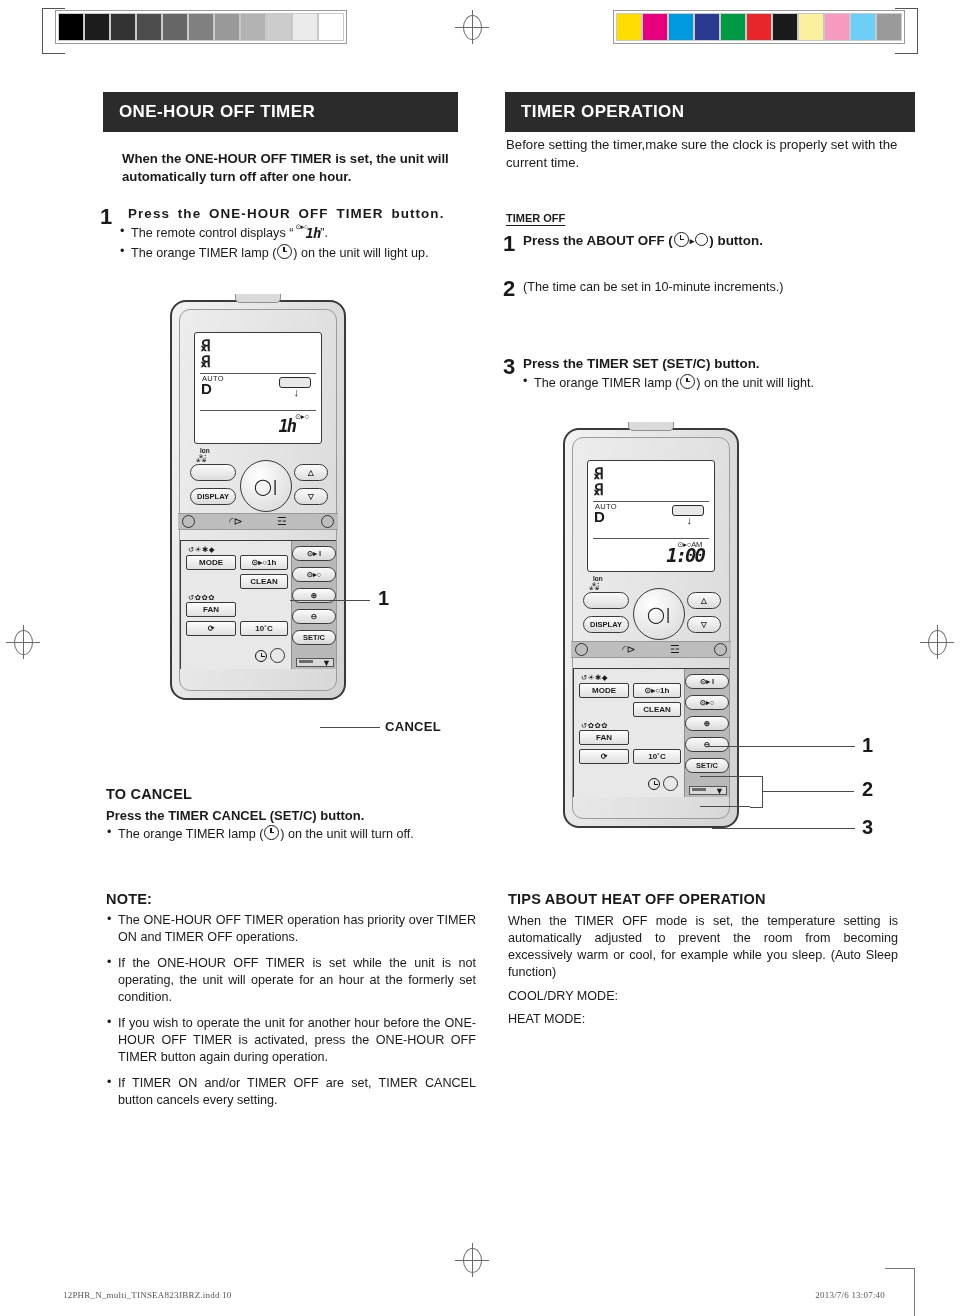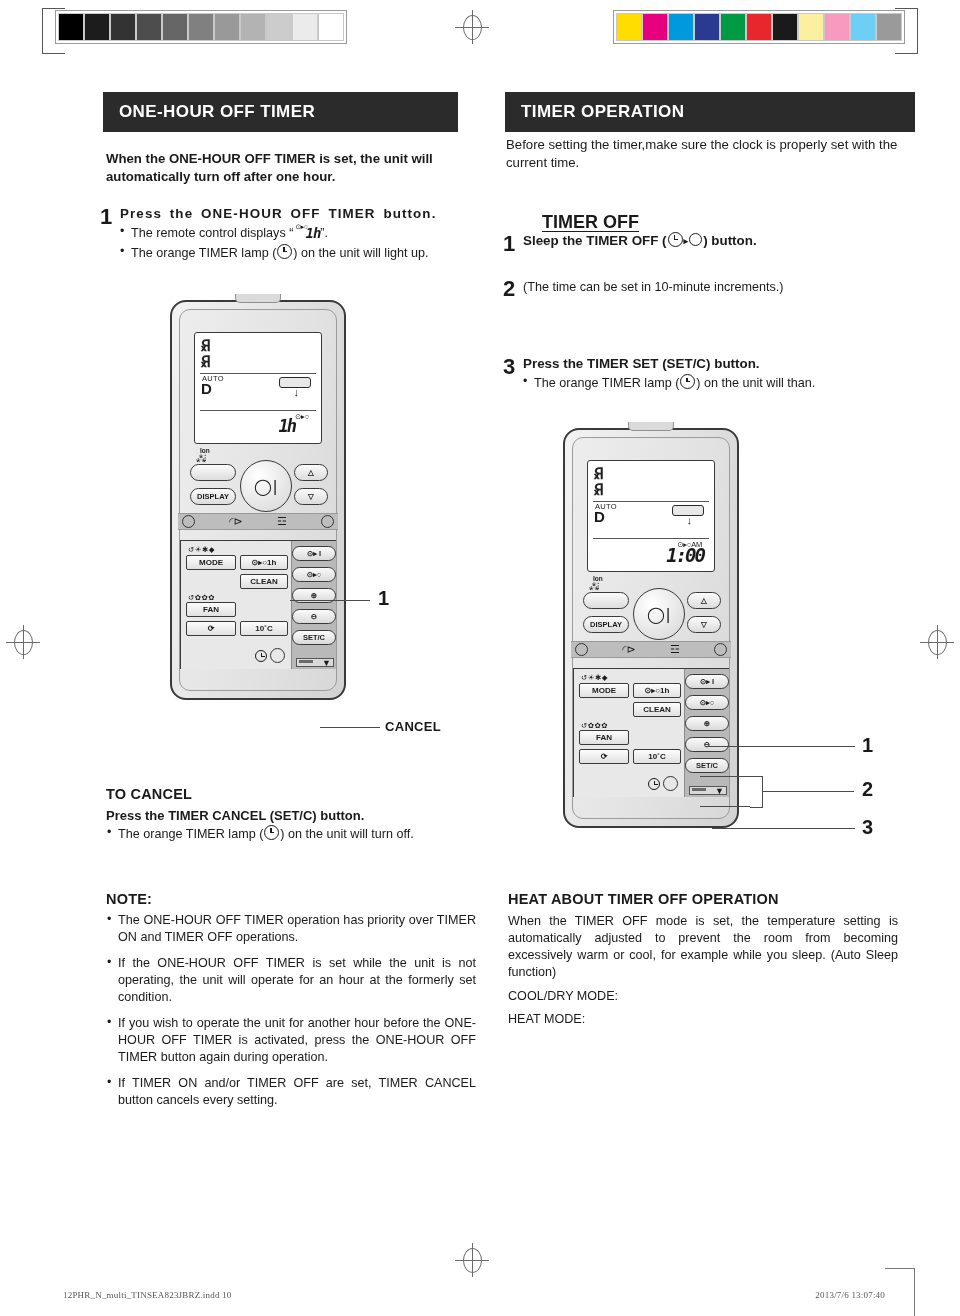--- a/index.html
+++ b/index.html
@@ -94,30 +94,29 @@
   #bar-right { left: 505px; top: 92px; width: 410px; }
 
   
   .intro {
     position: absolute;
     font-size: 13.2px;
     line-height: 1.35;
   }
   .intro.bold { font-weight: bold; }
 
-  #intro-left  { left: 106px; top: 150px; width: 360px; }
+  #intro-left  { left: 122px; top: 150px; width: 360px; }
   #intro-right { left: 506px; top: 136px; width: 400px; }
 
   .underline-head {
     position: absolute;
-    font-size: 18px;
+    font-size: 11px;
     font-weight: bold;
     text-decoration: underline;
     text-underline-offset: 3px;
-    margin-left: 36px;
   }
   #timer-off-head { left: 506px; top: 212px; }
 
   
   .step {
     position: absolute;
     display: flex;
   }
   .step .num {
     font-size: 22px;
@@ -126,21 +125,21 @@
     flex: none;
     line-height: 1;
     padding-top: 1px;
   }
   .step .body { flex: 1; }
   .step .title {
     font-size: 13.4px;
     font-weight: bold;
     line-height: 1.3;
   }
-  .step .title.spaced { letter-spacing: 1.1px; word-spacing: 3px; }
+  .step .title.spaced { letter-spacing: 1.1px; word-spacing: 3px; margin-left: 8px; }
   .step .sub {
     font-size: 12.6px;
     line-height: 1.33;
     margin-top: 2px;
   }
   .step .bullets {
     margin: 2px 0 0 0;
     padding: 0;
     list-style: none;
     font-size: 12.6px;
@@ -652,39 +651,39 @@
     </div>
   </div>
 
   <div class="intro" id="intro-right">Before setting the timer,make sure the clock is properly set with the current time.</div>
   <div class="underline-head" id="timer-off-head">TIMER OFF </div>
 
   <div class="step" id="step-r1">
     <div class="num">1</div>
     <div class="body">
       <div class="title">
-        <span>Sleep the TIMER OFF (</span><span class="clock-glyph"></span><span class="arrow-glyph">▸</span><span class="circle-glyph"></span><span>) button.</span>
+        <span>Press the ABOUT OFF (</span><span class="clock-glyph"></span><span class="arrow-glyph">▸</span><span class="circle-glyph"></span><span>) button.</span>
       </div>
     </div>
   </div>
 
   <div class="step" id="step-r2">
     <div class="num">2</div>
     <div class="body">
       <div class="sub">(The time can be set in 10-minute increments.)</div>
     </div>
   </div>
 
   <div class="step" id="step-r3">
     <div class="num">3</div>
     <div class="body">
       <div class="title">Press the TIMER SET (SET/C) button.</div>
       <ul class="bullets">
         <li>
-          <span>The orange TIMER lamp (</span><span class="clock-glyph"></span><span>) on the unit will than.</span>
+          <span>The orange TIMER lamp (</span><span class="clock-glyph"></span><span>) on the unit will light.</span>
         </li>
       </ul>
     </div>
   </div>
 
   <div class="remote" id="remote-a" style="left:170px; top:300px;">
     <div class="notch"></div>
     <div class="inner-shell">
 
       <div class="lcd">
@@ -849,21 +848,21 @@
     <h3>TO CANCEL</h3>
     <div class="lead">Press the TIMER CANCEL (SET/C) button.</div>
     <ul>
       <li>
         <span>The orange TIMER lamp (</span><span class="clock-glyph"></span><span>) on the unit will turn off.</span>
       </li>
     </ul>
   </div>
 
   <div class="block" id="tips-block">
-    <h3>HEAT ABOUT TIMER OFF OPERATION</h3>
+    <h3>TIPS ABOUT HEAT OFF OPERATION</h3>
     <p>When the TIMER OFF mode is set, the temperature setting is automatically adjusted to prevent the room from becoming excessively warm or cool, for example while you sleep. (Auto Sleep function)</p>
     <div class="sub-head">COOL/DRY MODE:</div>
     <div class="sub-head">HEAT MODE:</div>
   </div>
 
   <div class="imprint" id="imprint-left">12PHR_N_multi_TINSEA823JBRZ.indd   10</div>
   <div class="imprint" id="imprint-right">2013/7/6   13:07:40</div>
   <div class="footer-rule"></div>
   <div class="footer-rule2"></div>
 

